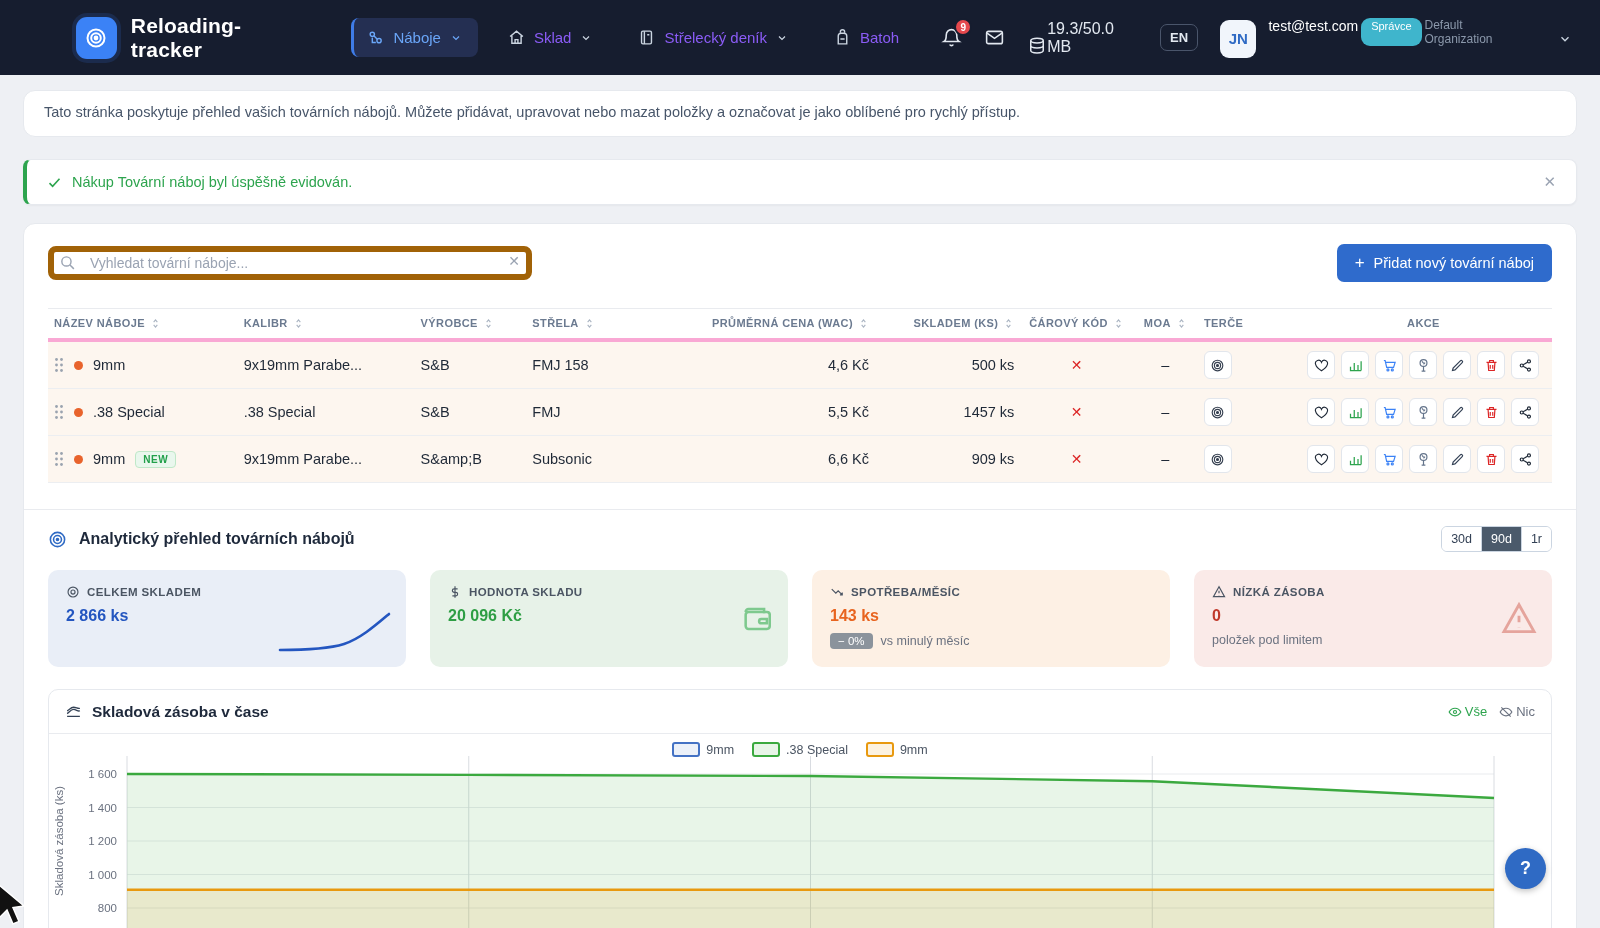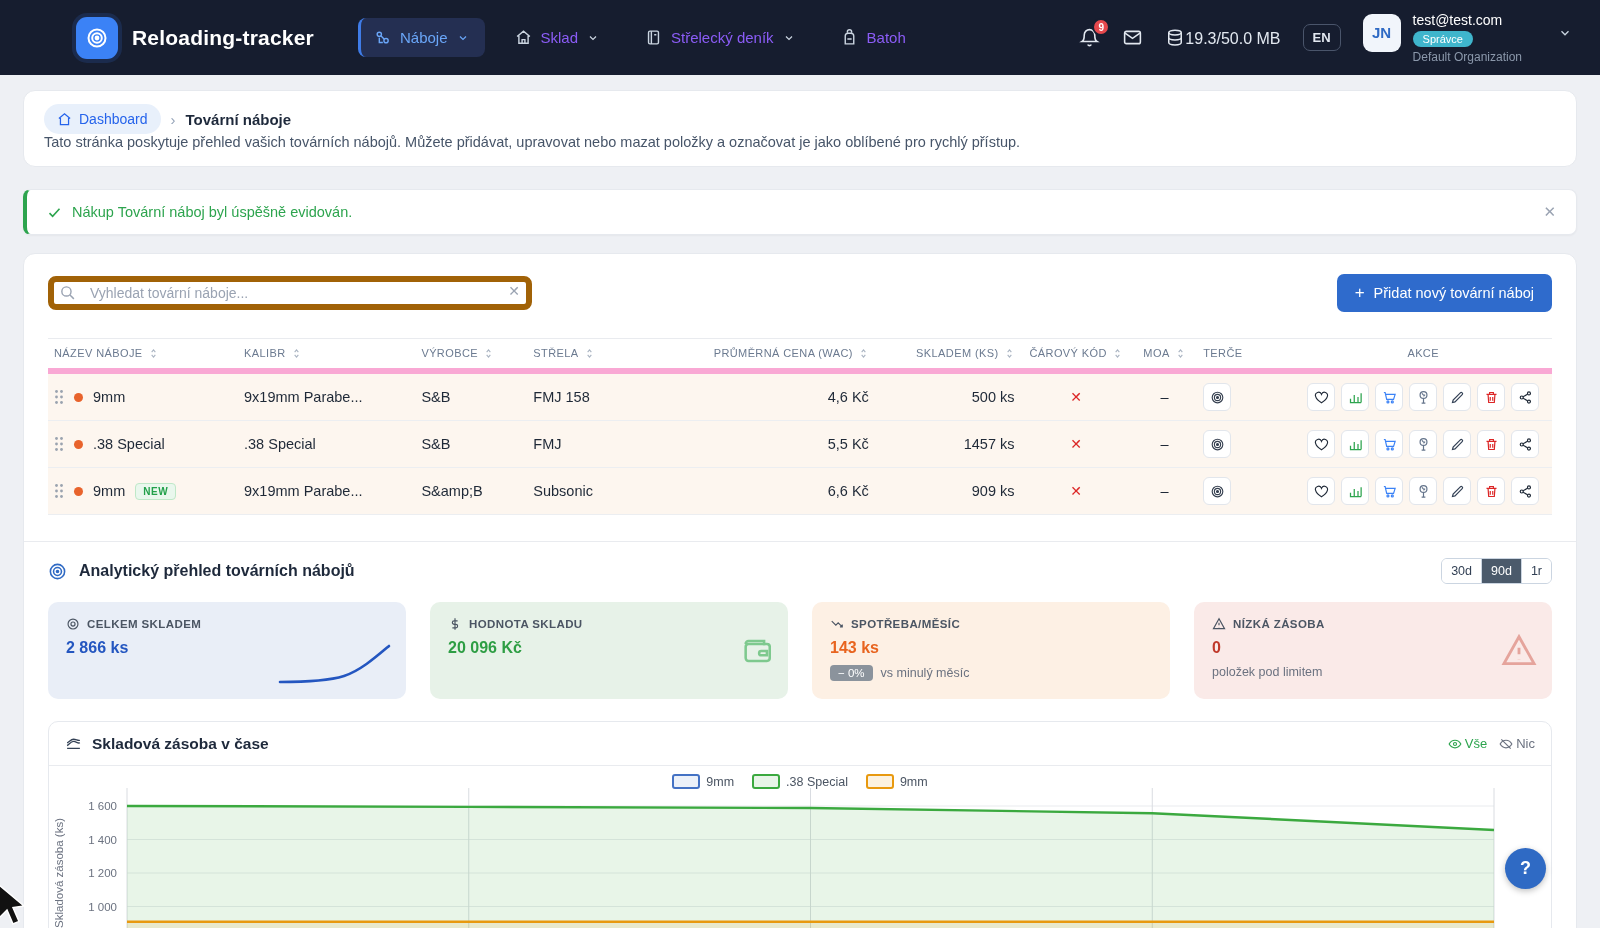--- a/index.html
+++ b/index.html
@@ -17,21 +17,21 @@
   .nav-item.active { background:#242f52; color:#6aa6f8; border-left:3px solid #3f7ce8; padding-left:13px; }
   .nav-item.active svg { stroke:#6aa6f8; }
   .nav-item svg { stroke:#cbd5e1; }
   .nav-right { margin-left:auto; display:flex; align-items:center; gap:22px; }
   .icon-btn { position:relative; cursor:pointer; }
   .badge-count { position:absolute; top:-9px; right:-10px; background:#e5484d; color:#fff; font-size:10px; font-weight:bold; min-width:18px; height:18px; border-radius:9px; display:flex; align-items:center; justify-content:center; border:2px solid #161d2f; }
   .storage { display:flex; align-items:flex-end; color:#e2e8f0; font-size:16px; }
   .lang-pill { border:1px solid #4a556b; border-radius:7px; color:#e2e8f0; font-size:13px; font-weight:bold; padding:5px 9px; cursor:pointer; }
   .user-block { display:flex; align-items:flex-start; gap:12px; cursor:pointer; }
   .avatar { width:38px; height:38px; background:#f1f5fb; border-radius:9px; color:#2f6ac4; font-weight:bold; font-size:15px; display:flex; align-items:center; justify-content:center; margin-top:2px; }
-  .user-meta { display:flex; flex-direction:column; gap:3px; }
+  .user-meta { display:flex; flex-direction:row; gap:3px; }
   .user-email { color:#fff; font-size:14px; }
   .role-badge { background:#3fb5cc; color:#fff; font-size:11px; border-radius:9px; padding:2px 10px; width:max-content; }
   .user-org { color:#8b98ab; font-size:12px; }
   .user-caret { margin:14px 0 0 24px; }
 
   
   .page { padding:15px 23px 0; }
   .card { background:#fff; border:1px solid #e6e9ee; border-radius:12px; }
   .breadcrumb-card { padding:13px 20px 16px; margin-bottom:22px; }
   .crumbs { display:flex; align-items:center; gap:10px; }
@@ -47,21 +47,21 @@
   .main-card { padding:20px 24px 0; border-radius:12px; overflow:hidden; }
   .toolbar { display:flex; align-items:center; justify-content:space-between; margin-bottom:26px; }
   .search-box { position:relative; width:484px; }
   .search-box input { width:100%; height:34px; border:6px solid #a16207; border-radius:8px; padding:0 34px 0 36px; font-size:14px; color:#334155; outline:none; font-family:inherit; }
   .search-box input::placeholder { color:#9aa3b2; }
   .search-ico { position:absolute; left:11px; top:8px; }
   .search-clear { position:absolute; right:12px; top:7px; color:#9aa3b2; font-size:14px; cursor:pointer; }
   .btn-primary { background:#2f6bcc; color:#fff; border:none; font-size:14.5px; font-family:inherit; border-radius:7px; padding:9px 18px; display:flex; align-items:center; gap:9px; cursor:pointer; }
 
   table { width:100%; border-collapse:collapse; }
-  thead th { font-size:11px; font-weight:normal; letter-spacing:.4px; color:#6b7a90; text-align:left; padding:8px 6px 9px; border-top:1px solid #e9ebef; border-bottom:6px solid #f9a8d4; white-space:nowrap; }
+  thead th { font-size:11px; font-weight:bold; letter-spacing:.4px; color:#6b7a90; text-align:left; padding:8px 6px 9px; border-top:1px solid #e9ebef; border-bottom:4px solid #f9a8d4; white-space:nowrap; }
   thead th .th-inner { display:flex; align-items:center; gap:5px; }
   tbody td { font-size:14.5px; color:#1f2937; padding:9px 6px; border-bottom:1px solid #eceef1; background:#fdf6ef; white-space:nowrap; }
   .cell-name { display:flex; align-items:center; gap:10px; }
   .drag-handle { cursor:grab; }
   .dot { width:9px; height:9px; border-radius:50%; background:#e8632c; }
   .new-badge { background:#e9f7ed; color:#22a04a; border:1px solid #bfe8c8; font-size:10px; font-weight:bold; letter-spacing:.5px; border-radius:4px; padding:2px 7px; }
   .t-right { text-align:right; }
   .t-center { text-align:center; }
   .x-red { color:#dc2626; font-size:14px; }
   .icon-cell-btn { width:28px; height:28px; background:#fff; border:1px solid #e2e6ec; border-radius:6px; display:inline-flex; align-items:center; justify-content:center; cursor:pointer; }
@@ -209,32 +209,20 @@
             <path d="M6 9l6 6 6-6"></path>
           </svg>
         </span>
     </div>
   </div>
 </header>
 
 <div class="page">
 
   <div class="card breadcrumb-card">
-    <div class="crumbs">
-      <span class="crumb-home">
-        <span>
-            <svg width="15" height="15" viewBox="0 0 24 24" fill="none" stroke="#2563eb" stroke-width="2">
-              <path d="M3 10.5L12 3l9 7.5M5.5 9.5V20h13V9.5"></path>
-            </svg>
-          </span>
-        <span>Dashboard</span>
-      </span>
-      <span class="crumb-sep">›</span>
-      <span class="crumb-current">Tovární náboje</span>
-    </div>
     <div class="page-desc">Tato stránka poskytuje přehled vašich továrních nábojů. Můžete přidávat, upravovat nebo mazat položky a označovat je jako oblíbené pro rychlý přístup.</div>
   </div>
 
   <div class="alert">
     <span>
         <svg width="15" height="15" viewBox="0 0 24 24" fill="none" stroke="#2da44e" stroke-width="2.6">
           <path d="M4 13l5 5L20 6"></path>
         </svg>
       </span>
     <span class="alert-text">Nákup Tovární náboj byl úspěšně evidován.</span>

